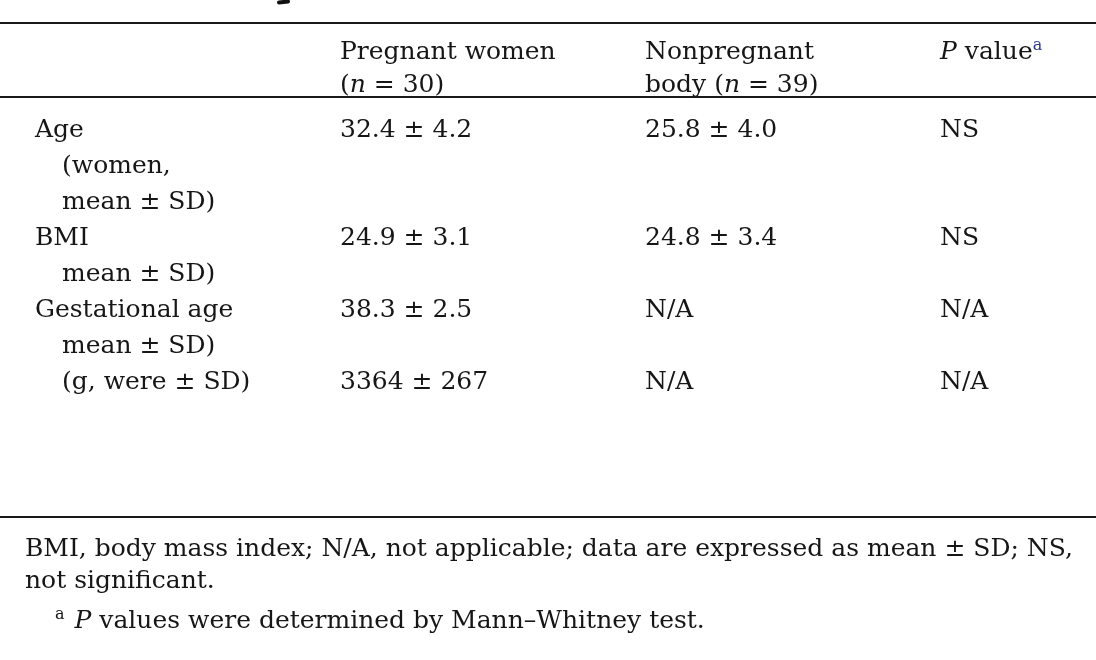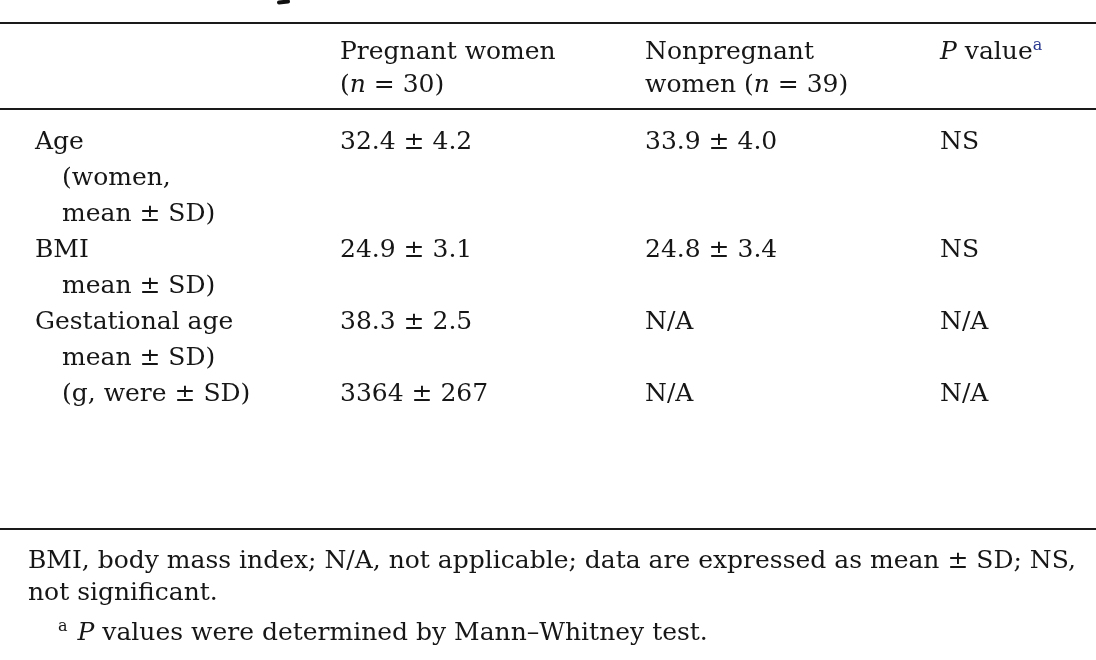--- a/index.html
+++ b/index.html
@@ -20,21 +20,21 @@
     background: #111111;
     border-radius: 2px;
     transform: rotate(-6deg);
   }
   .rule { width: 1096px; background: #1a1a1a; height: 2px; }
   .rule-top { margin-top: 22px; }
   .thead {
     display: grid;
     grid-template-columns: 305px 305px 295px 1fr;
     padding: 10px 16px 8px 35px;
-    height: 84px;
+    height: 72px;
     font-size: 25px;
     line-height: 33px;
   }
   .tbody { padding: 13px 0 7px 0; height: 418px; }
   .trow {
     display: grid;
     grid-template-columns: 305px 305px 295px 1fr;
     padding-left: 35px;
     font-size: 25px;
     line-height: 36px;
@@ -43,63 +43,62 @@
   .indent { padding-left: 27px; }
   .it { font-style: italic; }
   .sup {
     font-size: 16px;
     vertical-align: super;
     line-height: 0;
   }
   .sup-accent { color: #2b3990; }
   .sup-dark { color: #161616; margin-right: 10px; }
   .footer {
-    padding: 14px 8px 0 16px;
+    padding: 14px 8px 0 25px;
     font-size: 25px;
     line-height: 32px;
-    margin-left: 12px;
   }
   .footnote { padding-left: 30px; margin-top: 8px; }
 </style>
 </head>
 <body>
 
 <div class="page">
 
   <div class="title-clip"></div>
 
   <div class="rule rule-top"></div>
 
   <div class="thead">
     <div class="cell"></div>
     <div class="cell">
       <div>Pregnant women</div>
       <div><span>(</span><span class="it">n</span><span> = 30)</span></div>
     </div>
     <div class="cell">
       <div>Nonpregnant</div>
-      <div><span>women (</span><span class="it">n</span><span> = 39)</span></div>
+      <div><span>body (</span><span class="it">n</span><span> = 39)</span></div>
     </div>
     <div class="cell">
       <span class="it">P</span><span> value</span><span class="sup sup-accent">a</span>
     </div>
   </div>
 
   <div class="rule"></div>
 
   <div class="tbody">
 
     <div class="trow">
       <div class="cell">
         <div>Age</div>
         <div class="indent">(women,</div>
         <div class="indent">mean ± SD)</div>
       </div>
       <div class="cell">32.4 ± 4.2</div>
-      <div class="cell">33.9 ± 4.0</div>
+      <div class="cell">25.8 ± 4.0</div>
       <div class="cell">NS</div>
     </div>
 
     <div class="trow">
       <div class="cell">
         <div>BMI</div>
         <div class="indent">mean ± SD)</div>
       </div>
       <div class="cell">24.9 ± 3.1</div>
       <div class="cell">24.8 ± 3.4</div>

